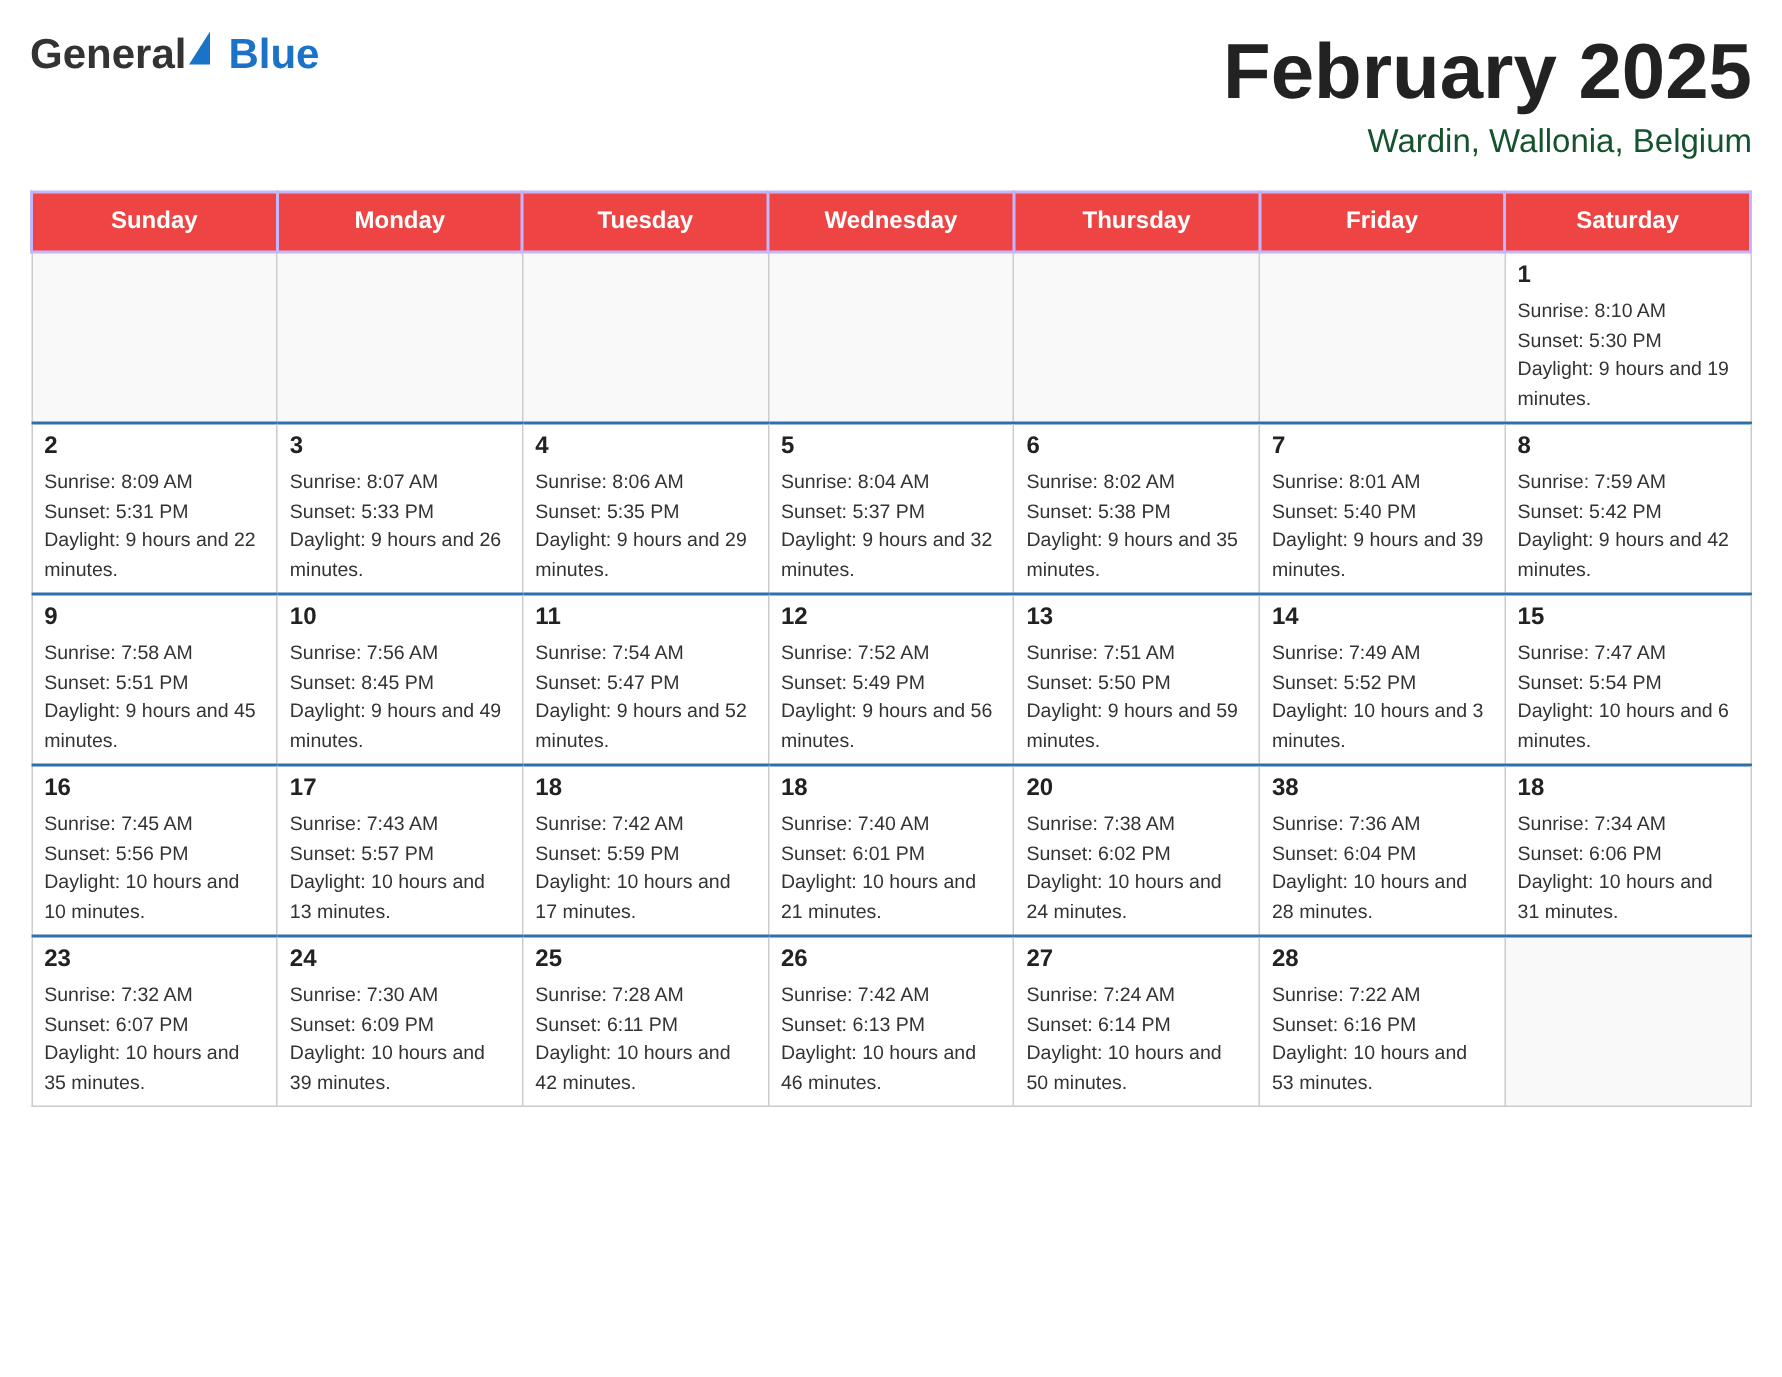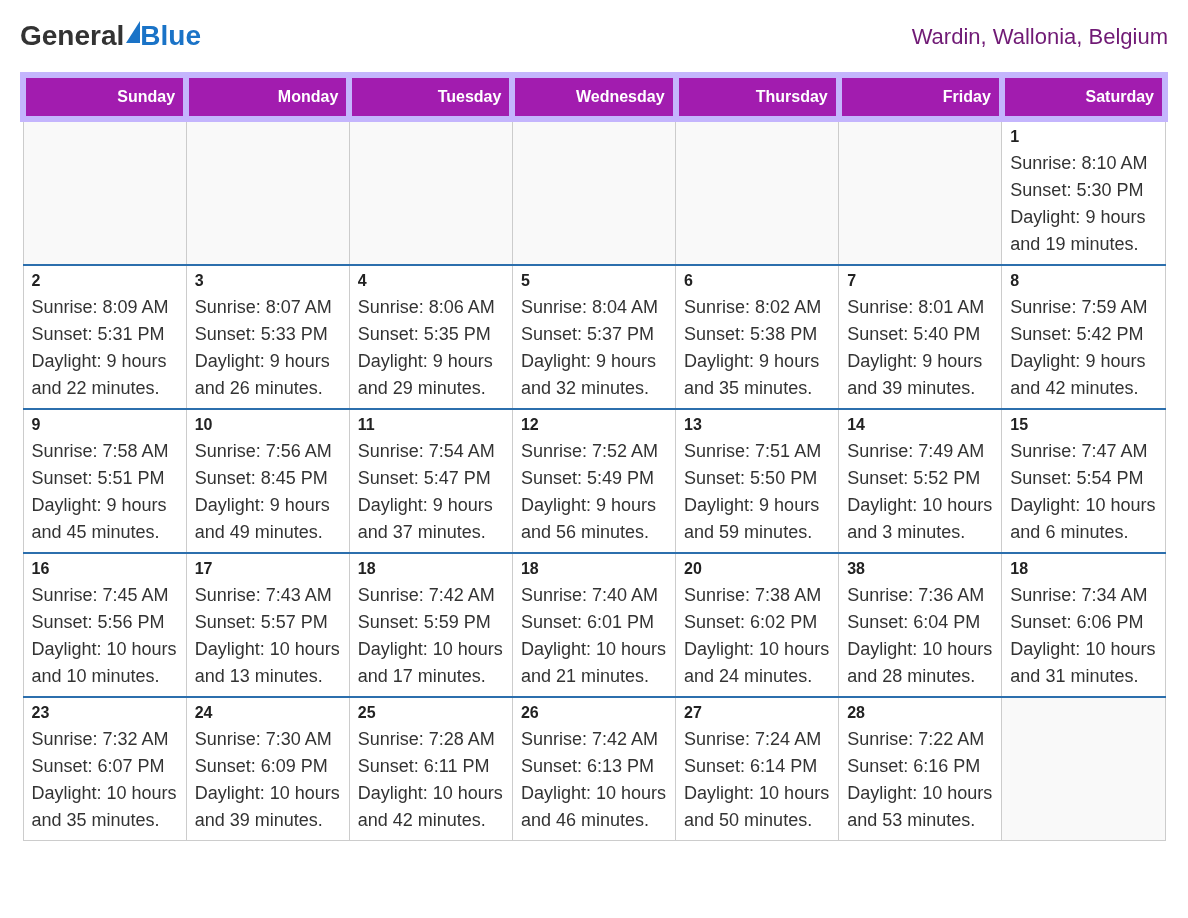--- a/index.html
+++ b/index.html
@@ -42,49 +42,49 @@
       flex-direction: row;
     }
     .logo-line1 {
       display: flex;
       align-items: center;
     }
     .logo-line2 {
       color: #1a73c7;
       font-size: 28px;
       font-weight: bold;
-      margin-left: 0;
+      margin-left: 12px;
     }
     .title-block {
       text-align: right;
     }
     .month-title {
       font-size: 52px;
       font-weight: bold;
       color: #222;
       line-height: 1.1;
     }
     .location-title {
       font-size: 22px;
-      color: #701a75;
+      color: #14532d;
       margin-top: 4px;
     }
     .calendar {
       width: 100%;
       border-collapse: collapse;
       border: 1px solid #aaa;
     }
     .calendar th {
-      background-color: #a21caf;
+      background-color: #ef4444;
       color: #fff;
       font-size: 16px;
       font-weight: bold;
       padding: 10px 8px;
-      text-align: right;
-      border: 6px solid #c4b5fd;
+      text-align: center;
+      border: 2px solid #c4b5fd;
     }
     .calendar td {
       width: 14.28%;
       vertical-align: top;
       padding: 6px 8px;
       border: 1px solid #ccc;
       min-height: 100px;
       font-size: 13px;
       color: #333;
     }
@@ -92,21 +92,21 @@
       border-top: 2px solid #2c6fad;
     }
     .day-number {
       font-size: 16px;
       font-weight: bold;
       color: #222;
       display: block;
       margin-bottom: 4px;
     }
     .day-info {
-      font-size: 18px;
+      font-size: 13px;
       line-height: 1.5;
       color: #333;
     }
     .empty-cell {
       background: #f9f9f9;
     }
     .calendar tbody tr:first-child td {
       border-top: 2px solid #2c6fad;
     }
   </style>
@@ -117,20 +117,21 @@
   <div class="logo">
     <div class="logo-block">
       <div class="logo-line1">
         <span class="logo-text-general">General</span>
         <span class="logo-triangle"></span>
       </div>
       <div class="logo-line2">Blue</div>
     </div>
   </div>
   <div class="title-block">
+    <div class="month-title">February 2025</div>
     <div class="location-title">Wardin, Wallonia, Belgium</div>
   </div>
 </div>
 
 <table class="calendar">
   <thead>
     <tr>
     <th>Sunday</th>
         <th>Monday</th>
         <th>Tuesday</th>
@@ -230,21 +231,21 @@
             <div>Sunrise: 7:56 AM</div>
             <div>Sunset: 8:45 PM</div>
             <div>Daylight: 9 hours and 49 minutes.</div>
           </div>
         </td>
         <td>
           <span class="day-number">11</span>
           <div class="day-info">
             <div>Sunrise: 7:54 AM</div>
             <div>Sunset: 5:47 PM</div>
-            <div>Daylight: 9 hours and 37 minutes.</div>
+            <div>Daylight: 9 hours and 52 minutes.</div>
           </div>
         </td>
         <td>
           <span class="day-number">12</span>
           <div class="day-info">
             <div>Sunrise: 7:52 AM</div>
             <div>Sunset: 5:49 PM</div>
             <div>Daylight: 9 hours and 56 minutes.</div>
           </div>
         </td>

